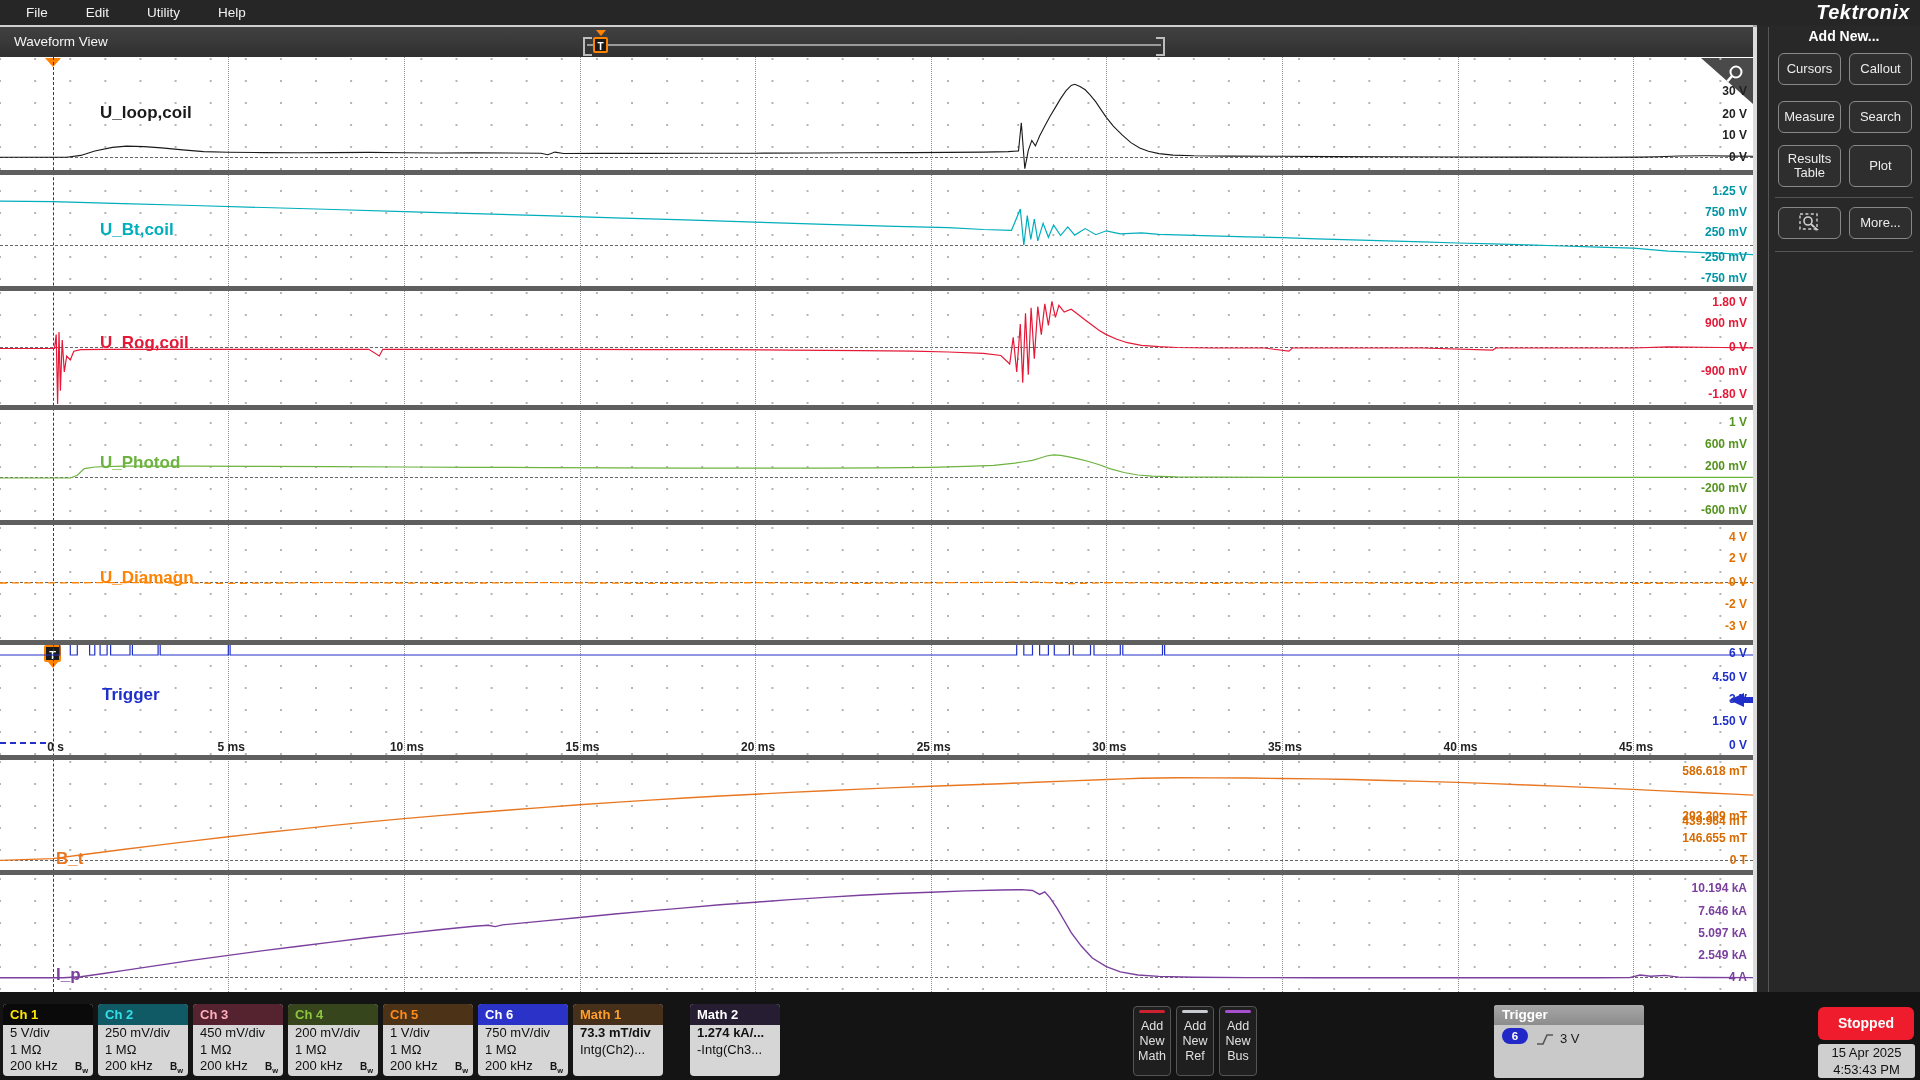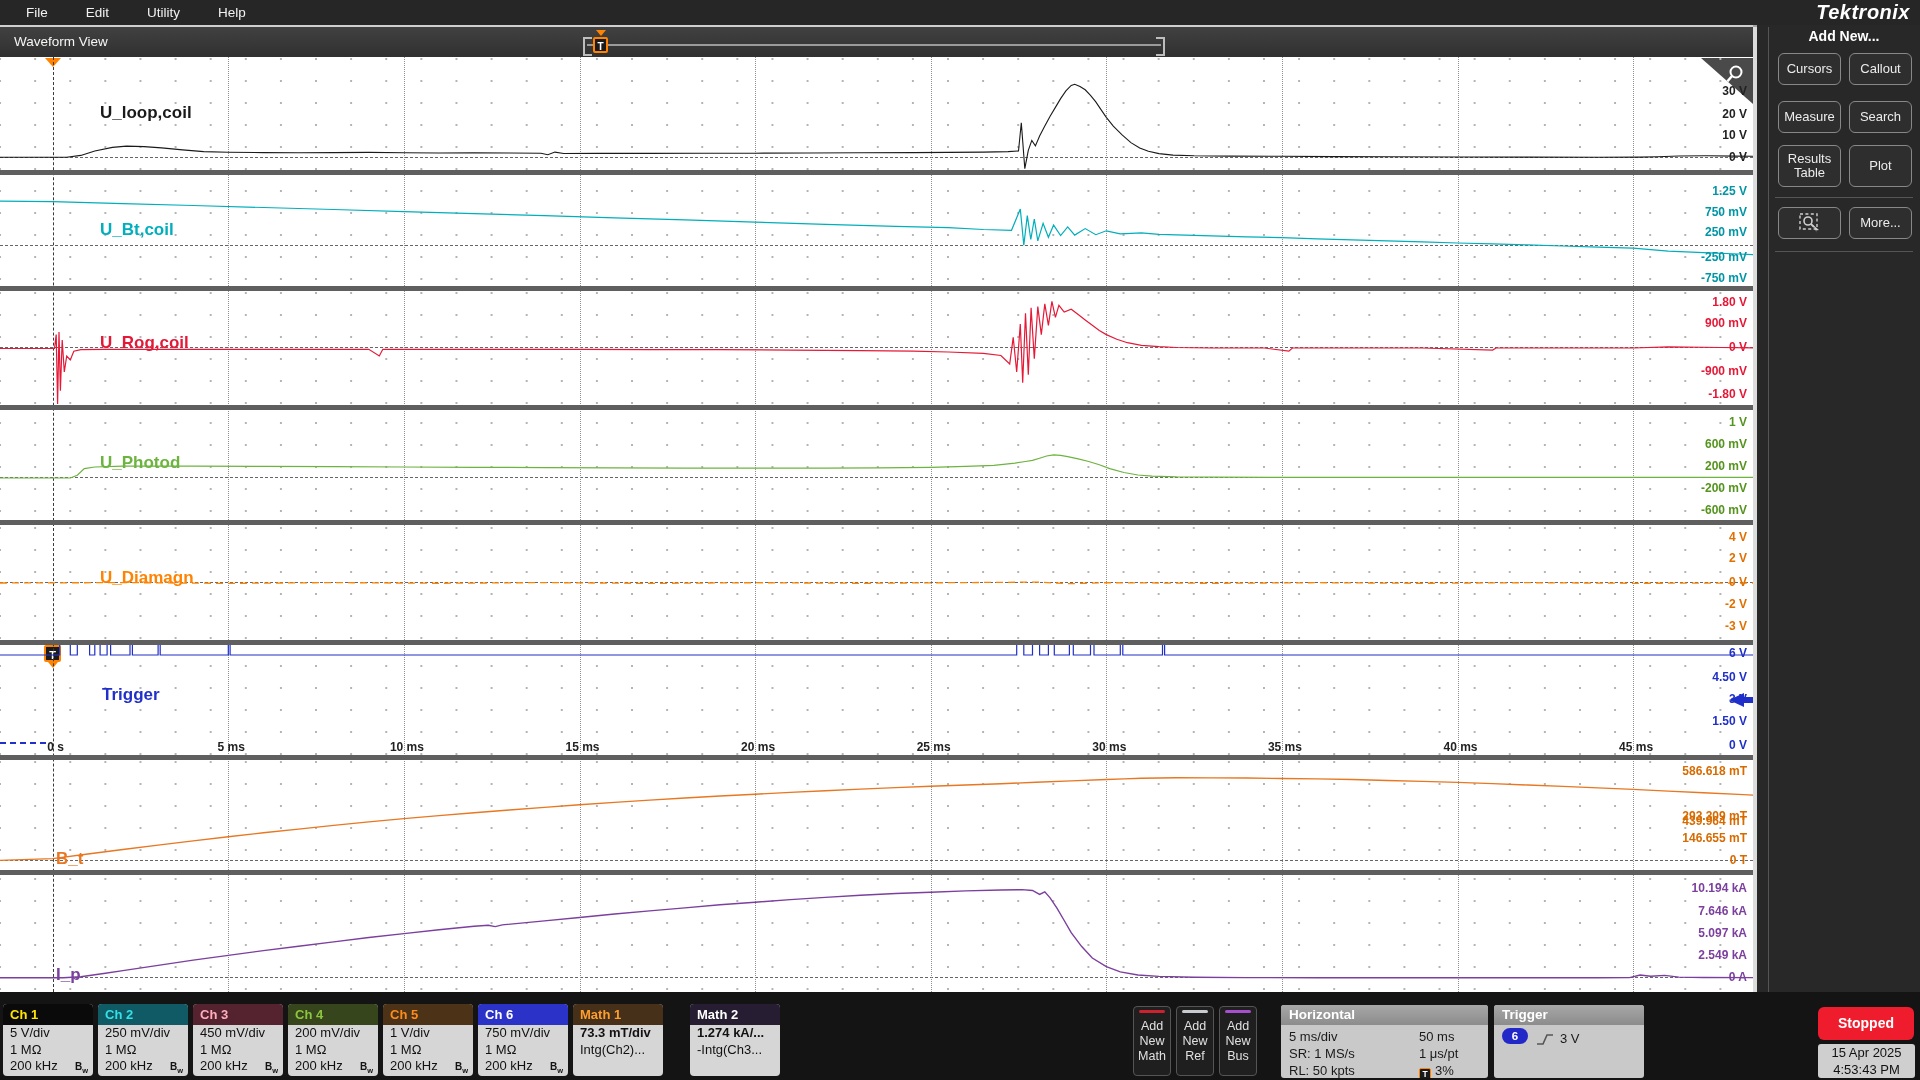--- a/index.html
+++ b/index.html
@@ -193,21 +193,21 @@
       <span class="axis-label" style="top: 681px; color: rgb(32, 48, 200);">0 V</span>
       <span class="axis-label" style="top: 707px; color: rgb(216, 107, 0);">586.618 mT</span>
       <span class="axis-label" style="top: 757px; color: rgb(216, 107, 0);">439.964 mT</span>
       <span class="axis-label" style="top: 752px; color: rgb(216, 107, 0);">293.309 mT</span>
       <span class="axis-label" style="top: 774px; color: rgb(216, 107, 0);">146.655 mT</span>
       <span class="axis-label" style="top: 796px; color: rgb(216, 107, 0); padding-left: 43px;">0 T</span>
       <span class="axis-label" style="top: 824px; color: rgb(123, 63, 158);">10.194 kA</span>
       <span class="axis-label" style="top: 847px; color: rgb(123, 63, 158);">7.646 kA</span>
       <span class="axis-label" style="top: 869px; color: rgb(123, 63, 158);">5.097 kA</span>
       <span class="axis-label" style="top: 891px; color: rgb(123, 63, 158);">2.549 kA</span>
-      <span class="axis-label" style="top: 913px; color: rgb(123, 63, 158);">0 A</span>
+      <span class="axis-label" style="top: 913px; color: rgb(123, 63, 158);">4 A</span>
       <span class="time-label" style="left: 27.7px; top: 683px;">0 s</span>
       <span class="time-label" style="left: 203.3px; top: 683px;">5 ms</span>
       <span class="time-label" style="left: 378.9px; top: 683px;">10 ms</span>
       <span class="time-label" style="left: 554.5px; top: 683px;">15 ms</span>
       <span class="time-label" style="left: 730.1px; top: 683px;">20 ms</span>
       <span class="time-label" style="left: 905.7px; top: 683px;">25 ms</span>
       <span class="time-label" style="left: 1081.3px; top: 683px;">30 ms</span>
       <span class="time-label" style="left: 1256.9px; top: 683px;">35 ms</span>
       <span class="time-label" style="left: 1432.5px; top: 683px;">40 ms</span>
       <span class="time-label" style="left: 1608.1px; top: 683px;">45 ms</span>
@@ -341,37 +341,20 @@
           <div>Ref</div>
         </div>
         <div class="addnew-btn" style="left: 1219px;">
           <div class="addnew-strip" style="background: rgb(168, 79, 208);"></div>
           <div>Add</div>
           <div>New</div>
           <div>Bus</div>
         </div>
       </div>
 
-    <div class="panel" id="panel-horizontal" style="left:1281px;width:207px;height:73px;">
-      <div class="panel-header">Horizontal</div>
-      <div class="panel-body">
-        <div class="prow">
-            <span>5 ms/div</span>
-            <span class="c2">50 ms</span>
-          </div>
-        <div class="prow">
-            <span>SR: 1 MS/s</span>
-            <span class="c2">1 μs/pt</span>
-          </div>
-        <div class="prow">
-            <span>RL: 50 kpts</span>
-            <span class="c2"><span class="t-flag">T</span><span>3%</span></span>
-          </div>
-      </div>
-    </div>
 
     <div class="panel" id="panel-trigger" style="left:1494px;width:150px;height:73px;">
       <div class="panel-header">Trigger</div>
       <div class="panel-body">
         <div class="prow" style="height:22px;line-height:22px;">
           <span id="trig-pill">6</span>
           <svg width="18" height="16" viewBox="0 0 18 16" style="margin:4px 6px 0 0;">
               <path d="M1 12 L7 12 L11 3 L17 3" fill="none" stroke="#555" stroke-width="1.6"></path>
             </svg>
           <span>3 V</span>

